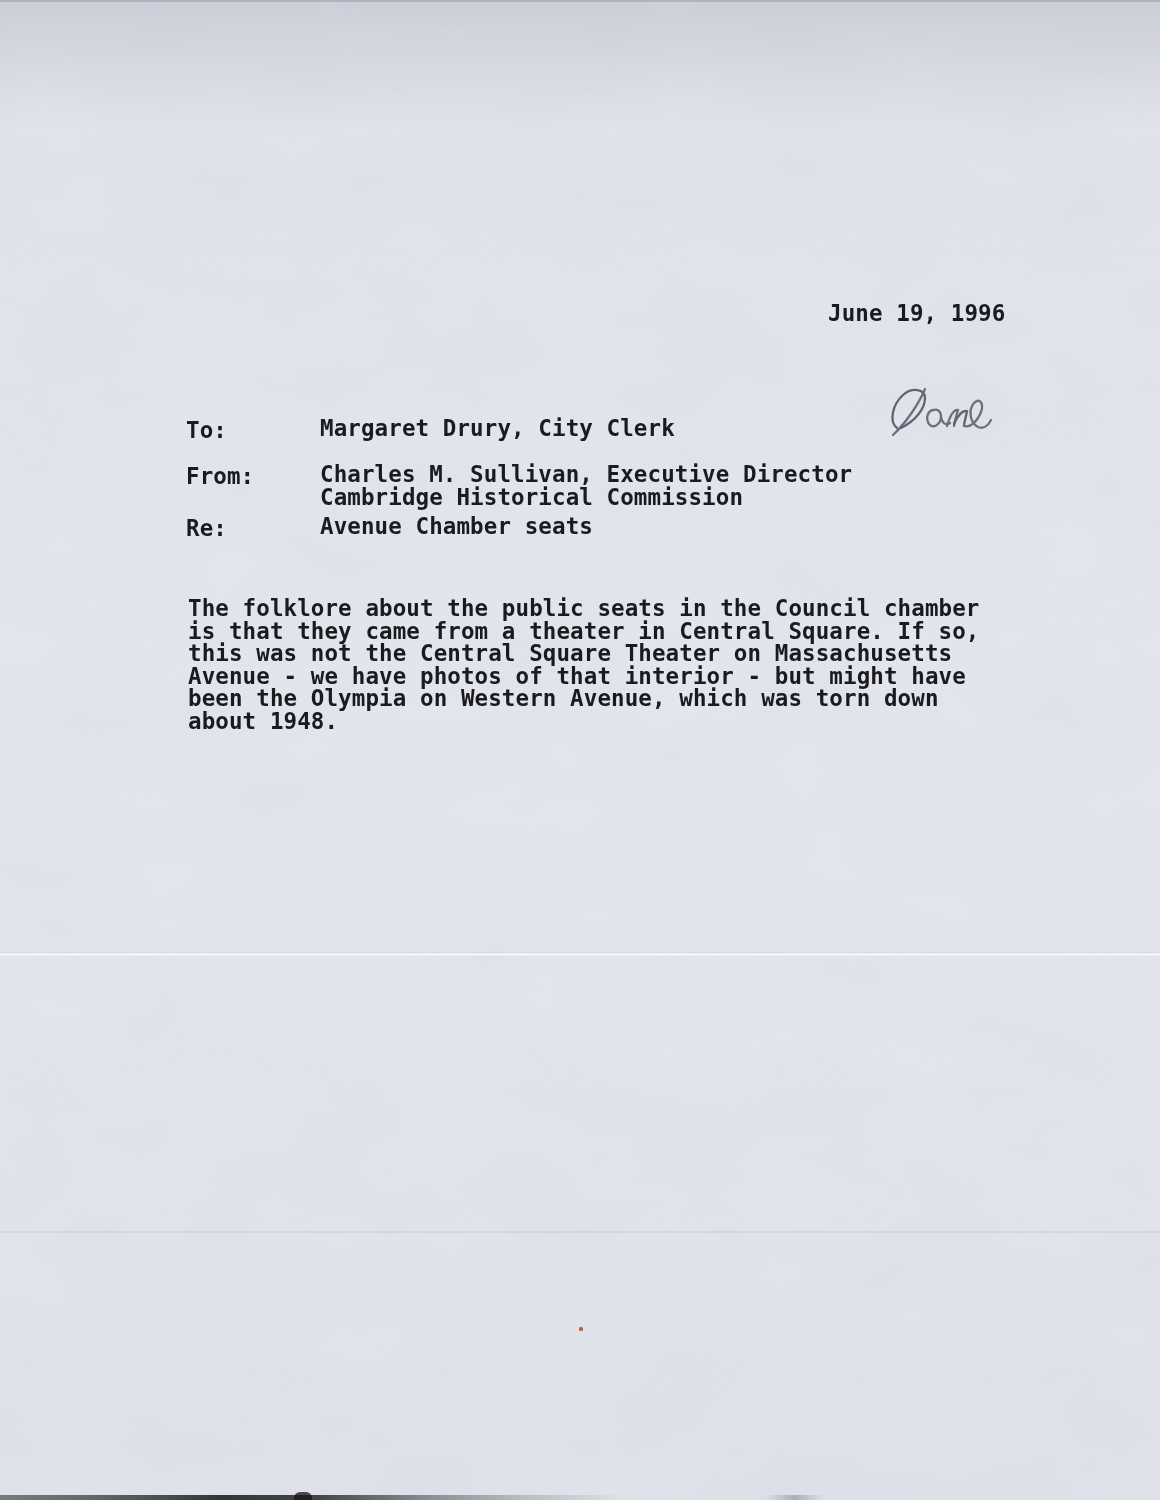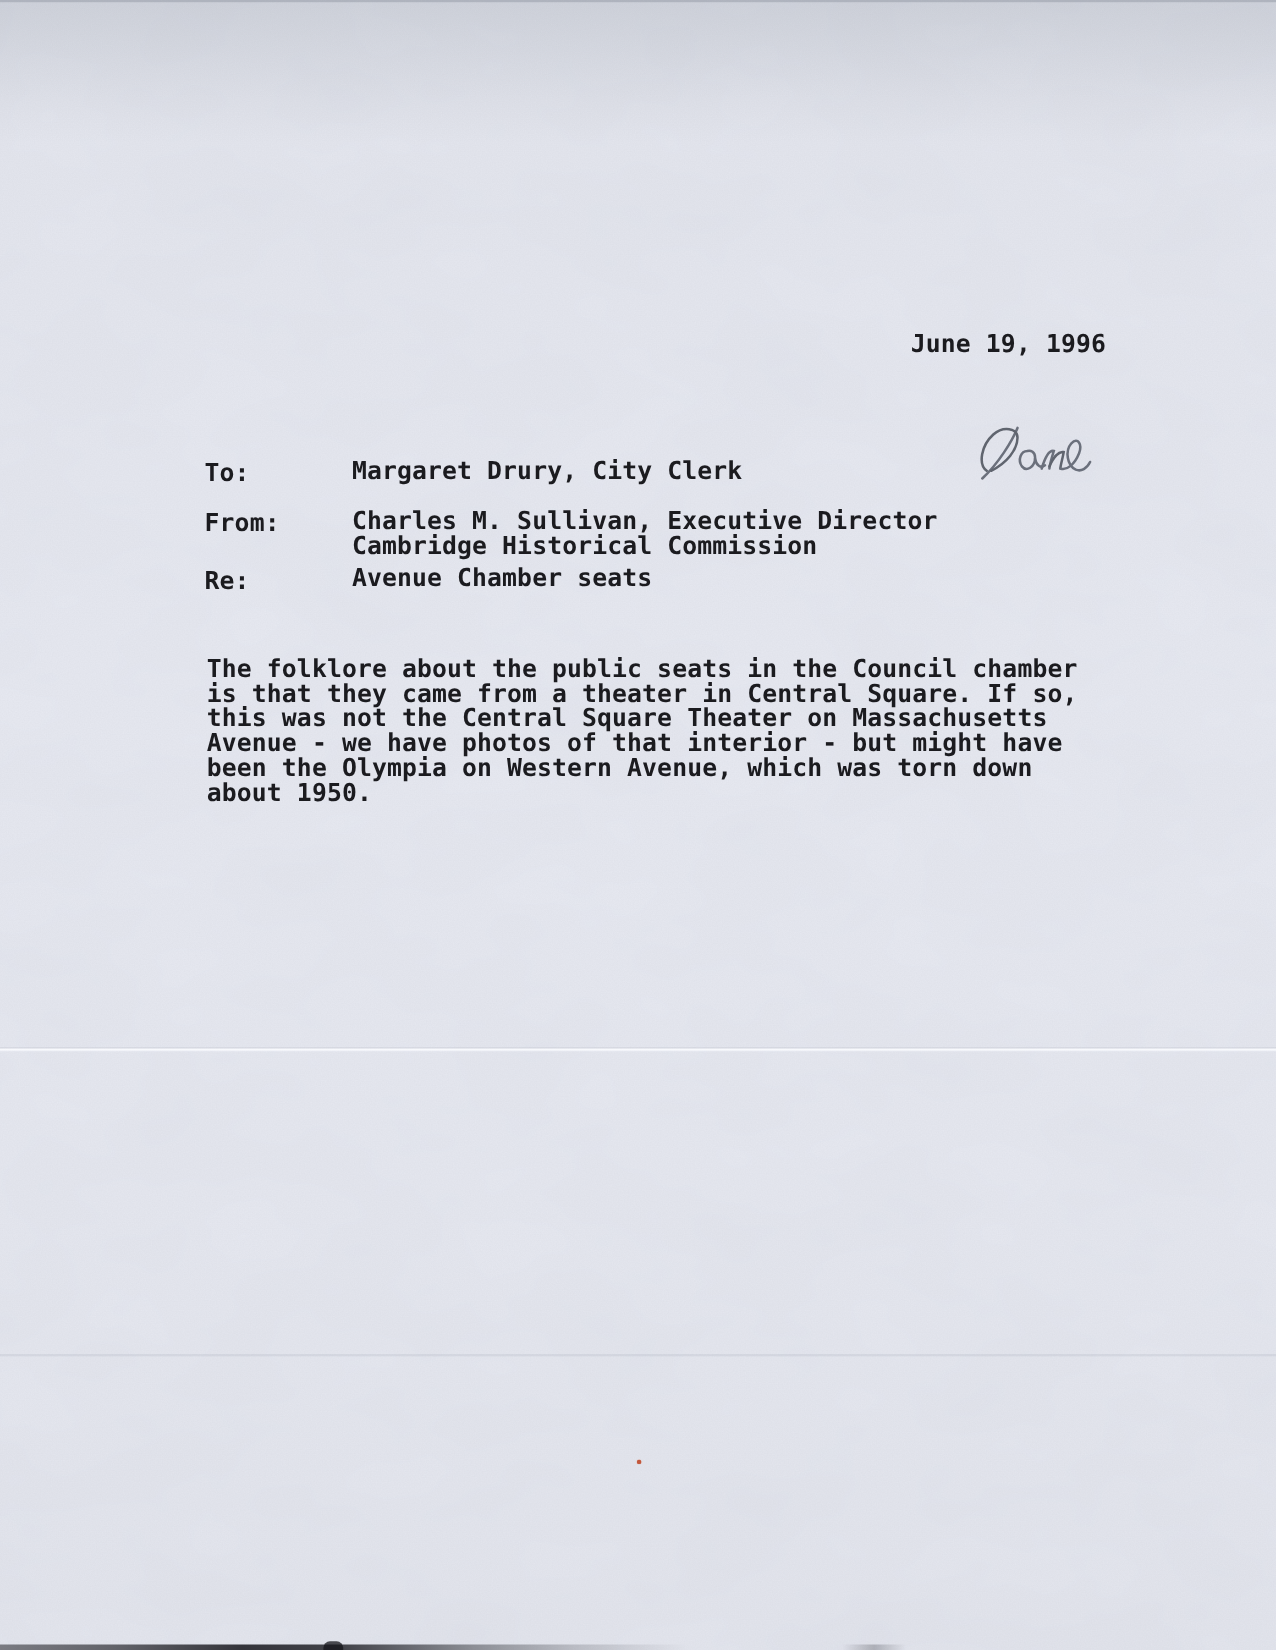--- a/index.html
+++ b/index.html
@@ -117,19 +117,19 @@
   <div class="field field-re">
     <span class="typed label">Re:</span>
     <span class="typed value">Avenue Chamber seats</span>
   </div>
 
   <div class="typed para para-1">The folklore about the public seats in the Council chamber
 is that they came from a theater in Central Square. If so,
 this was not the Central Square Theater on Massachusetts
 Avenue - we have photos of that interior - but might have
 been the Olympia on Western Avenue, which was torn down
-about 1950.</div>
+about 1948.</div>
 
   <div class="speck"></div>
   <div class="bottom-edge"></div>
   <div class="bottom-blob"></div>
 
 </div>
 
 </body></html>

